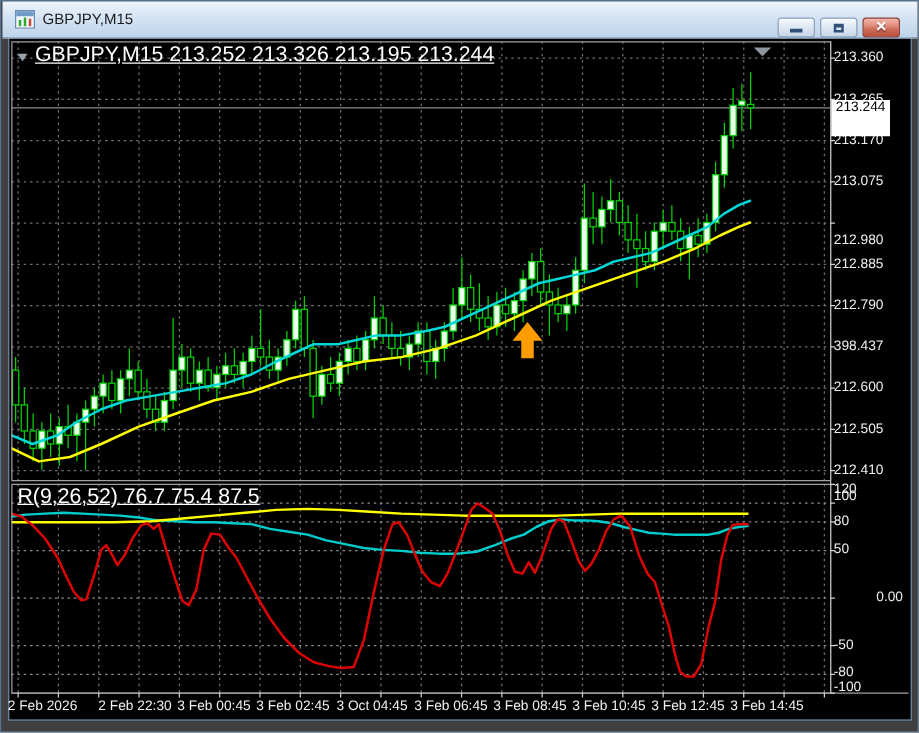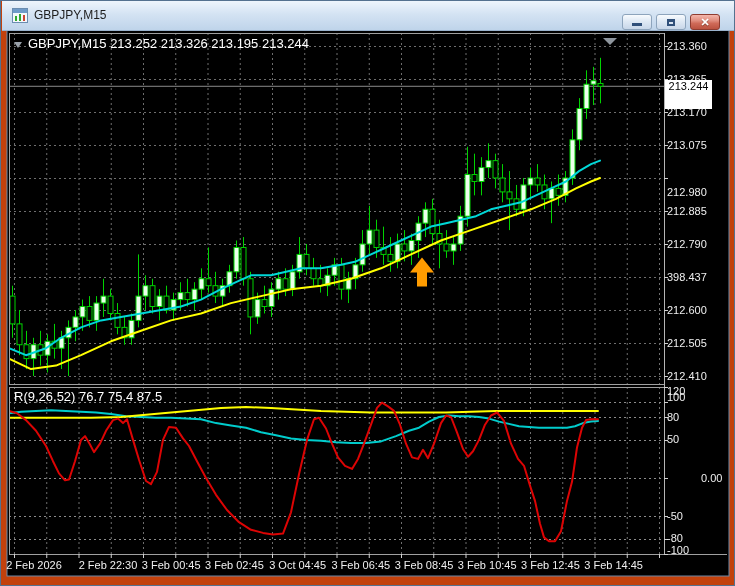--- a/index.html
+++ b/index.html
@@ -1,18 +1,18 @@
 <!DOCTYPE html>
 <html><head>
 <meta charset="utf-8">
 <style>
   html,body{margin:0;padding:0;background:#fff;}
   #window{
     position:relative;width:735px;height:586px;box-sizing:border-box;
-    background:#c2410c;border:1px solid #54718f;overflow:hidden;
+    background:#404040;border:1px solid #54718f;overflow:hidden;
     font-family:"Liberation Sans","DejaVu Sans",sans-serif;
   }
   #titlebar{
     position:absolute;left:1px;top:0;width:733px;height:29px;
     background:linear-gradient(#eef5fc,#d4e3f3 45%,#bfd4ea);
     border-bottom:1px solid #9ab2cc;
   }
   #title-icon{position:absolute;left:10px;top:7px;width:16px;height:15px;}
   #window-title{
     position:absolute;left:32px;top:0;height:29px;line-height:29px;
@@ -26,21 +26,21 @@
     padding:0;cursor:default;
   }
   .cap-btn.close{
     background:linear-gradient(#f4b6ab,#e08d7e 40%,#cf6a58 60%,#bb5240);
     border-color:#8e3c30;
   }
   .glyph-min{width:10px;height:3px;background:#30507a;margin-top:5px;}
   .glyph-restore{width:8px;height:7px;border:2px solid #30507a;border-top-width:3px;box-sizing:border-box;}
   .glyph-close{color:#fff;font-size:11px;font-weight:bold;line-height:14px;text-shadow:0 1px 1px rgba(0,0,0,.35);}
   #chart-svg{position:absolute;left:0;top:0;}
-  .lbl{position:absolute;color:#f0f0f0;font-size:13px;line-height:13px;white-space:nowrap;}
+  .lbl{position:absolute;color:#f0f0f0;font-size:17px;line-height:13px;white-space:nowrap;text-decoration:underline;}
   #ohlc-label{left:13px;top:36px;color:#fff;}
   #ohlc-label .tri{display:inline-block;width:0;height:0;border-left:4px solid transparent;
     border-right:4px solid transparent;border-top:6px solid #9aa2ab;margin-right:6px;}
   #indicator-label{left:13px;top:389px;color:#fff;}
   #price-tag{
     position:absolute;left:664px;top:79px;width:47px;height:29px;
     background:#fff;color:#000;font-size:11px;line-height:13px;text-align:center;z-index:5;
   }
   .tick-label{position:absolute;left:666px;width:62px;color:#efefef;font-size:11px;line-height:13px;}
   .time-label{position:absolute;top:558px;width:86px;text-align:center;color:#efefef;font-size:11px;line-height:13px;white-space:nowrap;}

